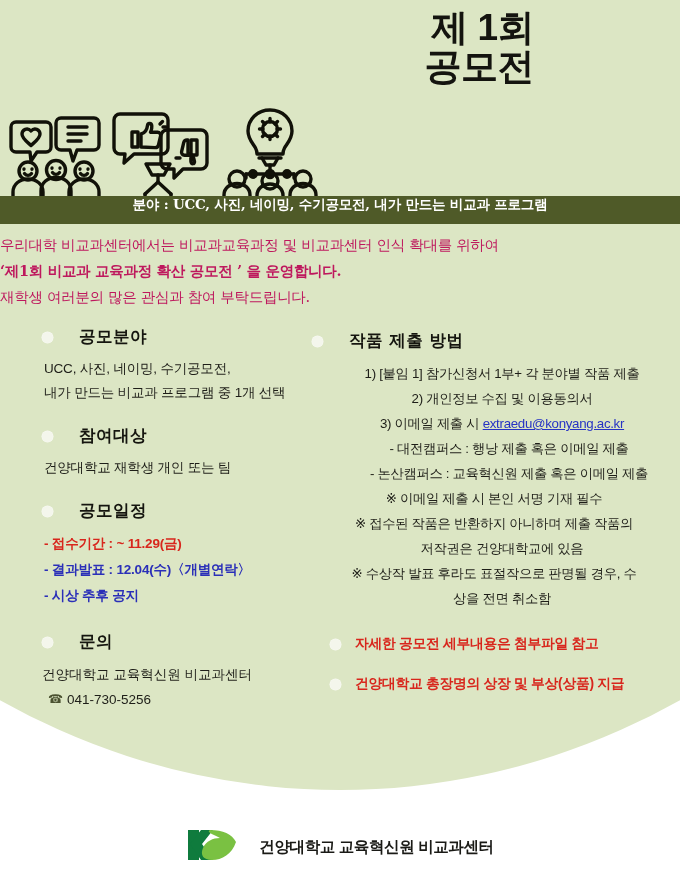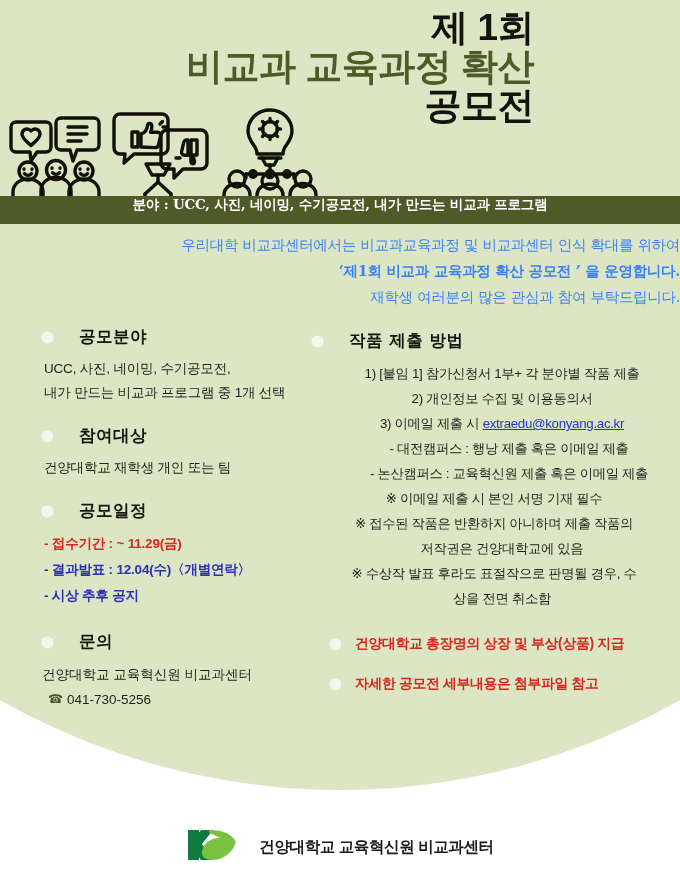--- a/index.html
+++ b/index.html
@@ -85,22 +85,22 @@
     letter-spacing: -0.2px;
     font-family: "DejaVu Serif", "Liberation Serif", serif;
   }
 
   
   .intro {
     position: absolute;
     left: 0;
     top: 232px;
     width: 680px;
-    text-align: right;
-    color: #3b82f6;
+    text-align: left;
+    color: #be185d;
     font-family: "DejaVu Serif", "Liberation Serif", serif;
     font-size: 14.5px;
     line-height: 26px;
     letter-spacing: -0.3px;
   }
   .intro div { white-space: nowrap; }
   .intro .quoted { font-weight: bold; }
 
   
   .col-left {
@@ -232,21 +232,20 @@
 <body>
 
 <div id="poster">
 
   <div class="green-panel"></div>
 
   <div class="header">
 
     <div class="title-block">
       <div class="title-line dark">제 1회</div>
-      <div class="title-line olive">비교과 교육과정 확산</div>
       <div class="title-line dark">공모전</div>
     </div>
 
     <div class="icons-row">
 
       <span class="deco-icon">
         <svg width="96" height="92" viewBox="0 0 96 92" fill="none" stroke="#111108" stroke-width="3.4" stroke-linecap="round" stroke-linejoin="round">
           <path d="M8 12 h30 a5 5 0 0 1 5 5 v20 a5 5 0 0 1 -5 5 h-9 l-6 9 -1 -9 h-14 a5 5 0 0 1 -5 -5 v-20 a5 5 0 0 1 5 -5 z"></path>
           <path d="M23 21 c-3.5 -4 -9 -1.5 -9 3 c0 4.5 6 8.5 9 11.5 c3 -3 9 -7 9 -11.5 c0 -4.5 -5.5 -7 -9 -3 z"></path>
           <path d="M53 8 h33 a5 5 0 0 1 5 5 v22 a5 5 0 0 1 -5 5 h-17 l-4 11 -3 -11 h-9 a5 5 0 0 1 -5 -5 v-22 a5 5 0 0 1 5 -5 z"></path>
@@ -382,25 +381,25 @@
       <div class="row">※ 이메일 제출 시 본인 서명 기재 필수</div>
       <div class="row">※ 접수된 작품은 반환하지 아니하며 제출 작품의</div>
       <div class="cont">저작권은 건양대학교에 있음</div>
       <div class="row">※ 수상작 발표 후라도 표절작으로 판명될 경우, 수</div>
       <div class="cont">상을 전면 취소함</div>
     </div>
 
     <div class="award-block">
       <div class="award-item">
         <span class="bullet"></span>
-        <span class="award-text">건양대학교 총장명의 상장 및 부상(상품) 지급</span>
+        <span class="award-text">자세한 공모전 세부내용은 첨부파일 참고</span>
       </div>
       <div class="award-item">
         <span class="bullet"></span>
-        <span class="award-text">자세한 공모전 세부내용은 첨부파일 참고</span>
+        <span class="award-text">건양대학교 총장명의 상장 및 부상(상품) 지급</span>
       </div>
     </div>
 
   </div>
 
   <div class="footer">
     <span class="footer-logo">
       <svg width="60" height="34" viewBox="0 0 60 34">
         <path d="M2 2 h11 v30 h-11 z" fill="#0f7b3d"></path>
         <path d="M15 2 h12 l-11 14 11 16 h-12 l-11 -16 z" fill="#0f7b3d"></path>

